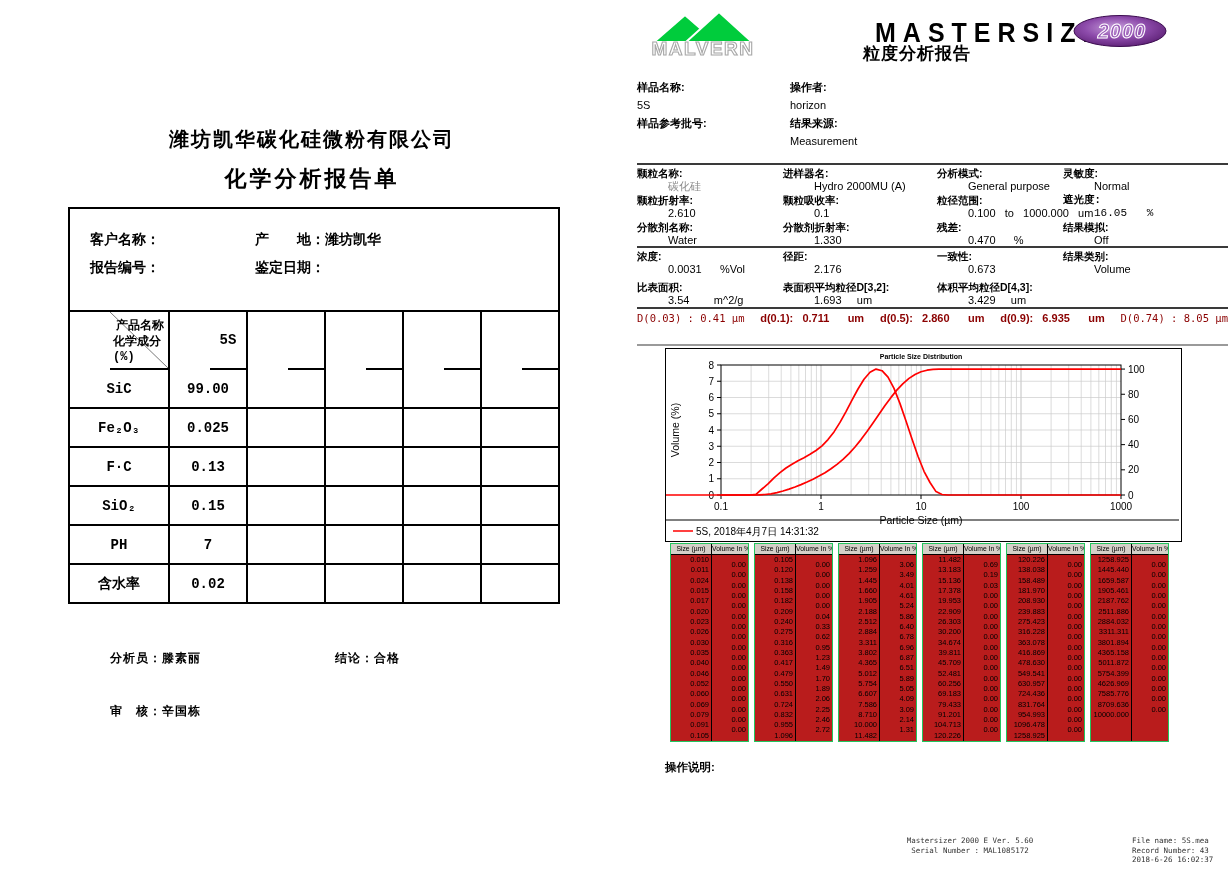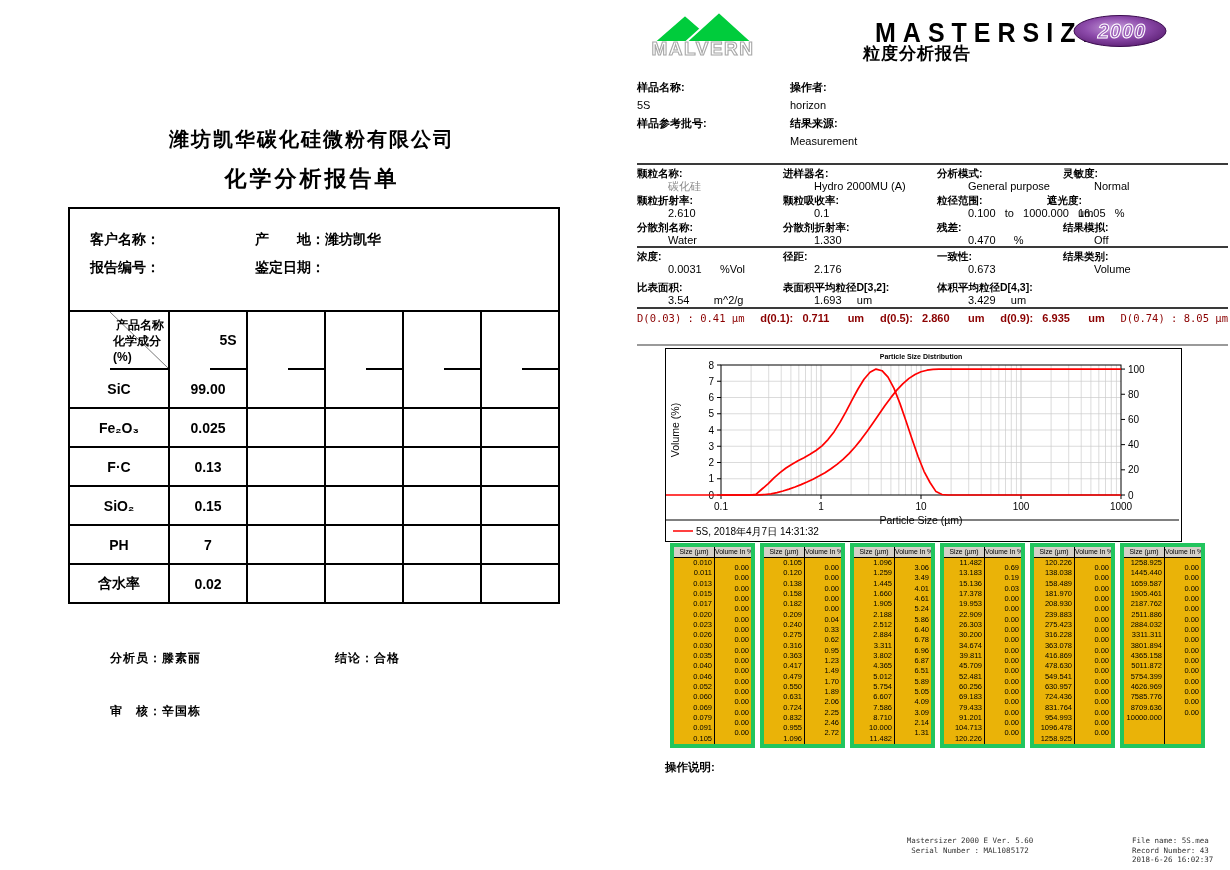--- a/index.html
+++ b/index.html
@@ -1,21 +1,21 @@
 <!DOCTYPE html>
 <html><head>
 <meta charset="utf-8">
 <style>
   html,body{margin:0;padding:0;}
   body{width:1230px;height:870px;background:#ffffff;position:relative;
        font-family:"Liberation Sans","DejaVu Sans",sans-serif;color:#000;overflow:hidden;}
 
   
   .left-page{position:absolute;left:60px;top:0;width:540px;height:870px;
-             font-family:Liberation Sans, sans-serif;}
+             font-family:Liberation Mono, monospace;}
   .lp-company{position:absolute;left:8px;top:126px;width:488px;text-align:center;
               font-size:20px;font-weight:bold;letter-spacing:2px;}
   .lp-doctitle{position:absolute;left:8px;top:164px;width:488px;text-align:center;
                font-size:22px;font-weight:bold;letter-spacing:3px;}
   .lp-table{position:absolute;left:8px;top:207px;width:488px;border:2px solid #000;}
   .lp-info{position:relative;height:101px;border-bottom:2px solid #000;font-size:14px;font-weight:bold;}
   .lp-info .i1{position:absolute;left:20px;top:22px;}
   .lp-info .i2{position:absolute;left:185px;top:22px;}
   .lp-info .i3{position:absolute;left:20px;top:50px;}
   .lp-info .i4{position:absolute;left:185px;top:50px;}
@@ -60,21 +60,21 @@
 
   .d-row{position:absolute;left:17px;top:312px;width:591px;display:flex;
          justify-content:space-between;color:#8b0000;font-size:11px;align-items:baseline;}
   .d-row .dmono{font-family:"DejaVu Sans Mono","Liberation Mono",monospace;font-size:10.5px;}
   .d-row .dbold{font-weight:bold;white-space:pre;}
 
   .chart-box{position:absolute;left:45px;top:348px;width:515px;height:192px;border:1px solid #000;}
   .chart-box svg{display:block;}
 
   .dtables{position:absolute;left:50px;top:543px;display:flex;gap:5px;}
-  .dtable{width:77px;border:4px solid #22c55e;background:#eab308;
+  .dtable{width:77px;border:1px solid #22c55e;background:#b91c1c;
           font-size:7.5px;font-family:"Liberation Sans","DejaVu Sans",sans-serif;}
   .dhead{display:flex;background:#d4d0c8;border-bottom:1px solid #000;}
   .dhead span{display:block;font-size:6.8px;line-height:10px;height:10px;text-align:center;overflow:hidden;white-space:nowrap;}
   .dhead .h1{width:40px;border-right:1px solid #000;}
   .dhead .h2{width:36px;}
   .dbody{display:flex;height:186px;}
   .dsizes{width:40px;border-right:1px solid #000;}
   .dvols{width:36px;padding-top:5px;}
   .dcell{height:10.33px;line-height:10.33px;text-align:right;padding-right:2px;}
 
@@ -232,21 +232,21 @@
           <div class="pv">2.610</div>
         </div>
         <div class="pcell" style="left: 146px;">
           <div class="pl">颗粒吸收率:</div>
           <div class="pv">0.1</div>
         </div>
         <div class="pcell" style="left: 300px;">
           <div class="pl">粒径范围:</div>
           <div class="pv">0.100   to   1000.000   um</div>
         </div>
-        <div class="pcell" style="left: 410px;">
+        <div class="pcell" style="left: 426px; font-family: Liberation Mono, monospace;">
           <div class="pl">遮光度:</div>
           <div class="pv">16.05   %</div>
         </div>
       </div>
       <div class="prow">
         <div class="pcell" style="left: 0px;">
           <div class="pl">分散剂名称:</div>
           <div class="pv">Water</div>
         </div>
         <div class="pcell" style="left: 146px;">
@@ -411,21 +411,21 @@
   <div class="dtables" id="dtables">
       <div class="dtable">
         <div class="dhead">
           <span class="h1">Size (µm)</span>
           <span class="h2">Volume In %</span>
         </div>
         <div class="dbody">
           <div class="dsizes">
             <div class="dcell">0.010</div>
             <div class="dcell">0.011</div>
-            <div class="dcell">0.013</div>
+            <div class="dcell">0.024</div>
             <div class="dcell">0.015</div>
             <div class="dcell">0.017</div>
             <div class="dcell">0.020</div>
             <div class="dcell">0.023</div>
             <div class="dcell">0.026</div>
             <div class="dcell">0.030</div>
             <div class="dcell">0.035</div>
             <div class="dcell">0.040</div>
             <div class="dcell">0.046</div>
             <div class="dcell">0.052</div>

